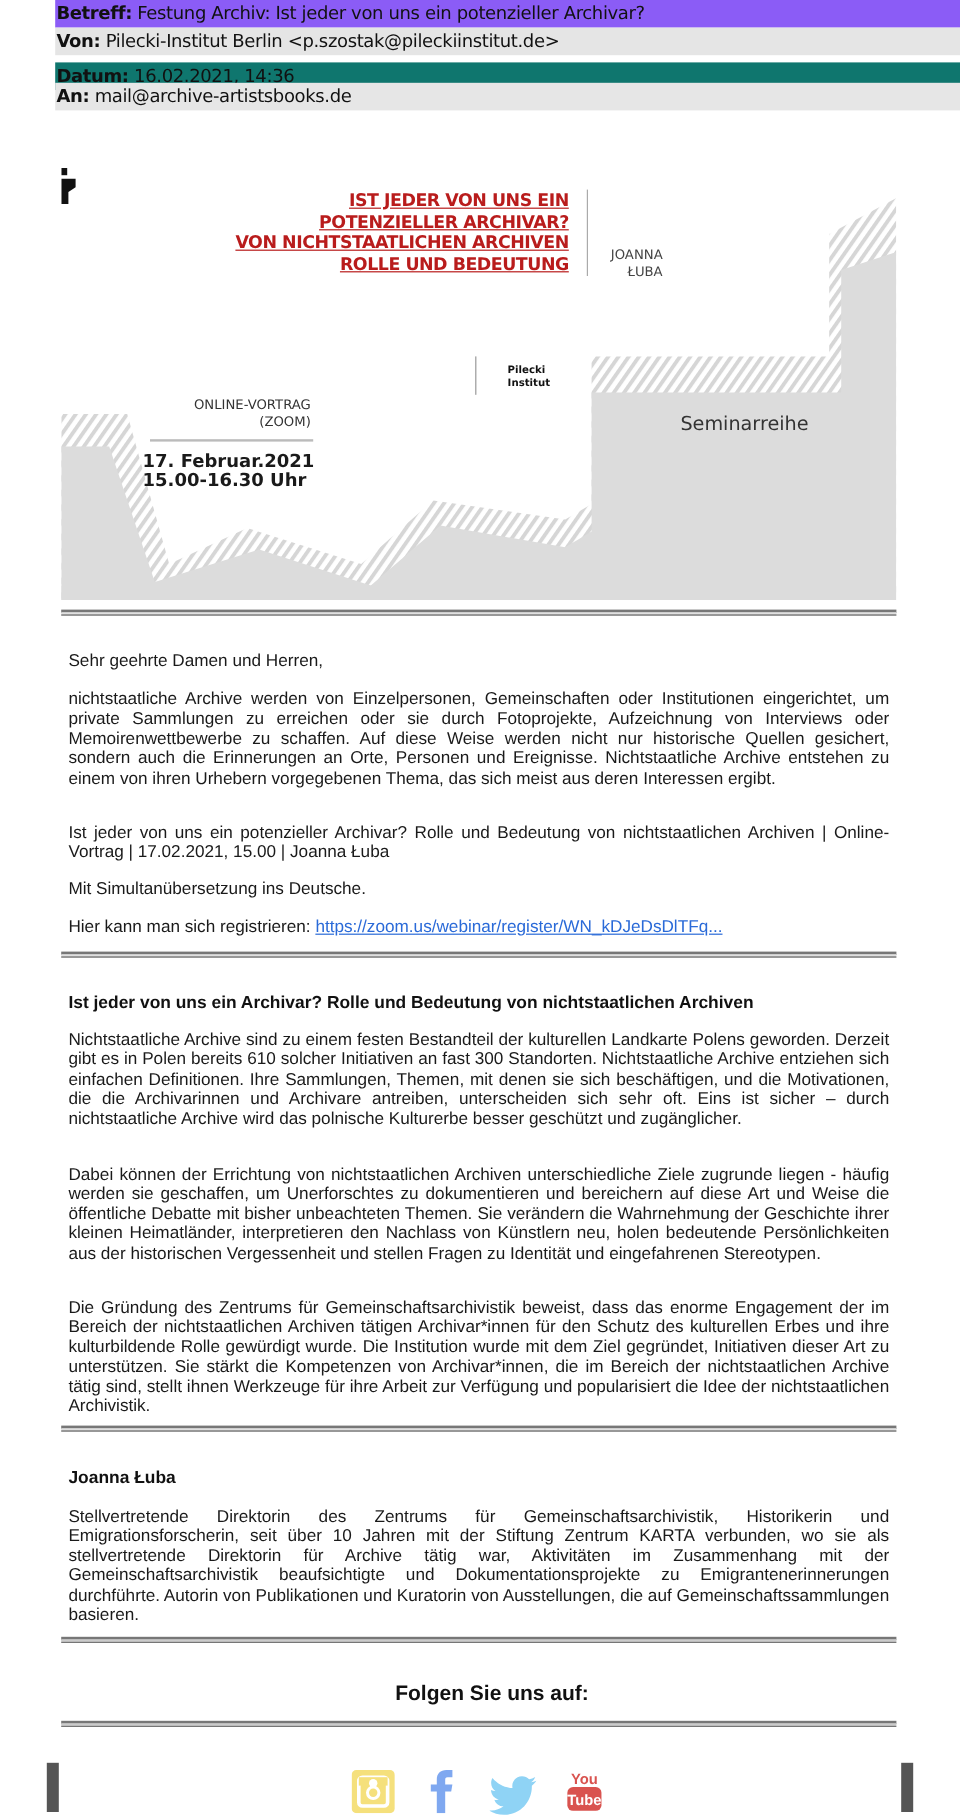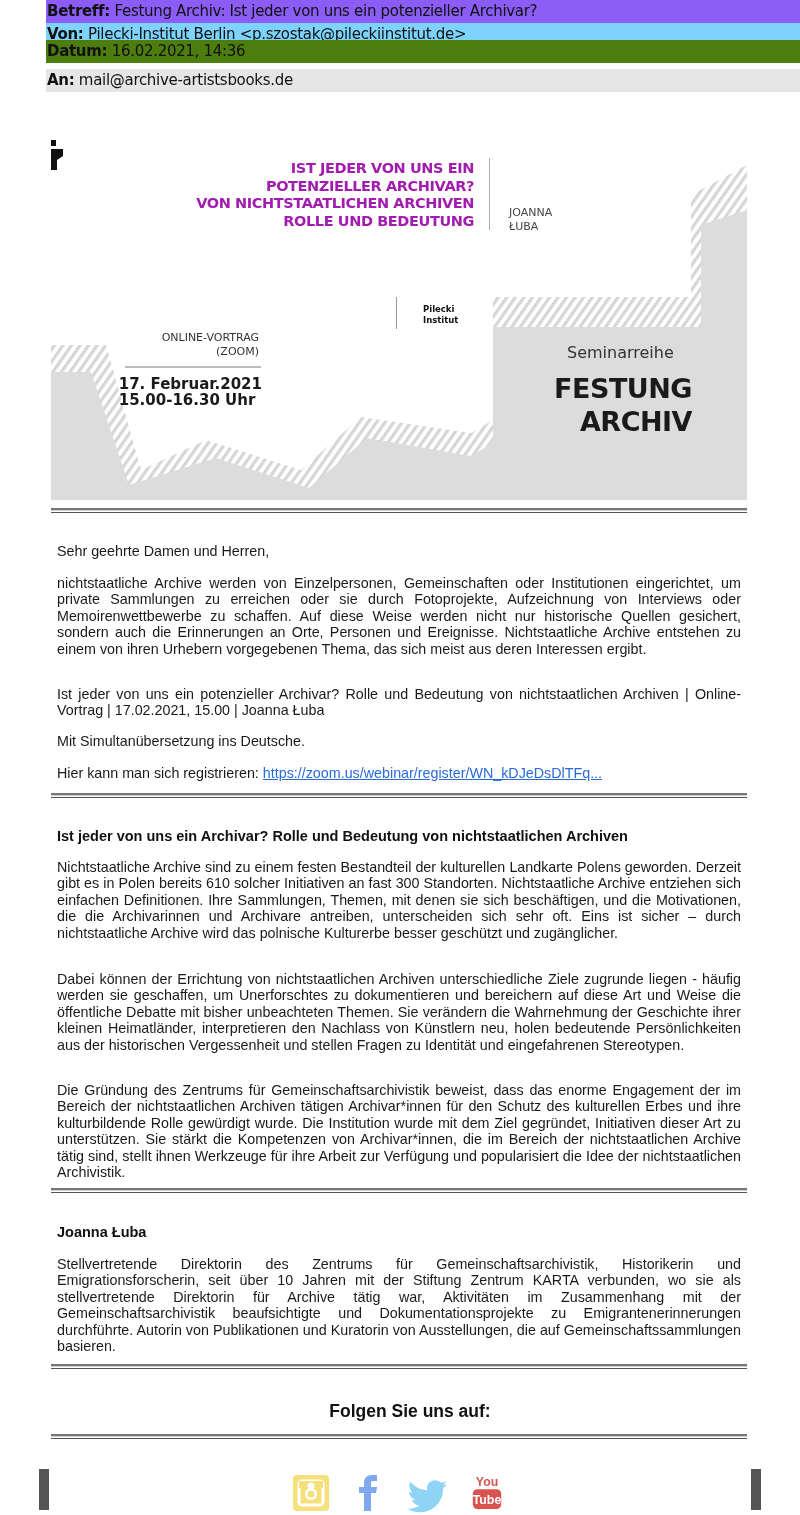--- a/index.html
+++ b/index.html
@@ -1,29 +1,29 @@
 <!DOCTYPE html>
 <html><head>
 <meta charset="utf-8">
 <style>
   html, body { margin: 0; padding: 0; background: #ffffff; }
   body { width: 800px; height: 1515px; position: relative; overflow: hidden; font-family: "Liberation Sans", sans-serif; color: #111; }
 
   .hdr { position: absolute; left: 46px; width: 754px; font-family: "DejaVu Sans", sans-serif; font-size: 15px; color: #111; height: 23px; line-height: 23px; padding-left: 1px; box-sizing: border-box; white-space: nowrap; letter-spacing: -0.3px; }
   .hdr b { font-weight: bold; }
   .hdr.r0 { top: 0; background: #8b5cf6; }
-  .hdr.r1 { top: 23px; background: #7dd3fc; }
-  .hdr.r2 { top: 40px; background: #4d7c0f; }
+  .hdr.r1 { top: 23px; background: #e5e5e5; }
+  .hdr.r2 { top: 52px; background: #0f766e; }
   .hdr.r3 { top: 69px; background: #e6e6e6; }
 
   .banner { position: absolute; left: 51px; top: 140px; width: 696px; height: 360px; background: #fff; overflow: hidden; }
   .banner svg { position: absolute; left: 0; top: 0; }
-  .b-title { position: absolute; right: 273px; top: 20px; text-align: right; font-family: "DejaVu Sans", sans-serif; font-weight: bold; font-size: 14.5px; line-height: 17.5px; color: #a21caf; letter-spacing: -0.4px; }
+  .b-title { position: absolute; right: 273px; top: 20px; text-align: right; font-family: "DejaVu Sans", sans-serif; font-weight: bold; font-size: 14.5px; line-height: 17.5px; color: #b91c1c; letter-spacing: -0.4px; text-decoration: underline; }
   .b-vline { position: absolute; left: 438px; top: 18px; width: 1px; height: 72px; background: #aaa; }
-  .b-author { position: absolute; left: 458px; top: 66px; font-family: "DejaVu Sans", sans-serif; font-size: 11px; line-height: 14px; color: #444; }
+  .b-author { position: absolute; left: 458px; top: 66px; font-family: "DejaVu Sans", sans-serif; font-size: 11px; line-height: 14px; color: #444; text-align: right; }
   .b-logo-line { position: absolute; left: 345px; top: 157px; width: 1px; height: 32px; background: #999; }
   .b-logo-mark { position: absolute; left: 357px; top: 160px; }
   .b-logo-text { position: absolute; left: 372px; top: 164px; font-family: "DejaVu Sans", sans-serif; font-weight: bold; font-size: 8.5px; line-height: 11px; color: #111; }
   .b-online { position: absolute; right: 488px; top: 191px; text-align: right; font-family: "DejaVu Sans", sans-serif; font-size: 11px; line-height: 14px; color: #333; }
   .b-sep { position: absolute; left: 74px; top: 226px; width: 136px; height: 2px; background: #bbb; }
   .b-date { position: absolute; right: 485px; top: 236px; text-align: left; font-family: "DejaVu Sans", sans-serif; font-weight: bold; font-size: 15px; line-height: 16px; color: #1a1a1a; }
   .b-series { position: absolute; left: 516px; top: 203px; font-family: "DejaVu Sans", sans-serif; font-size: 16px; color: #333; }
   .b-festung { position: absolute; right: 55px; top: 232px; text-align: right; font-family: "DejaVu Sans", sans-serif; font-weight: bold; font-size: 27px; line-height: 33px; color: #1a1a1a; letter-spacing: -0.5px; }
 
   .divider { position: absolute; left: 51px; width: 696px; height: 2px; background: #777; border-bottom: 1px solid #cfcfcf; }
@@ -82,24 +82,20 @@
   <div class="b-online">
     <div>ONLINE-VORTRAG</div>
     <div>(ZOOM)</div>
   </div>
   <div class="b-sep"></div>
   <div class="b-date">
     <div>17. Februar.2021</div>
     <div>15.00-16.30 Uhr</div>
   </div>
   <div class="b-series">Seminarreihe</div>
-  <div class="b-festung">
-    <div>FESTUNG</div>
-    <div>ARCHIV</div>
-  </div>
 </div>
 
 <div class="divider" style="top:508px;"></div>
 
 <div class="txt" style="top:543px;">Sehr geehrte Damen und Herren,</div>
 <div class="txt" style="top:575px;">nichtstaatliche Archive werden von Einzelpersonen, Gemeinschaften oder Institutionen eingerichtet, um private Sammlungen zu erreichen oder sie durch Fotoprojekte, Aufzeichnung von Interviews oder Memoirenwettbewerbe zu schaffen. Auf diese Weise werden nicht nur historische Quellen gesichert, sondern auch die Erinnerungen an Orte, Personen und Ereignisse. Nichtstaatliche Archive entstehen zu einem von ihren Urhebern vorgegebenen Thema, das sich meist aus deren Interessen ergibt.</div>
 <div class="txt" style="top:686px;">Ist jeder von uns ein potenzieller Archivar? Rolle und Bedeutung von nichtstaatlichen Archiven | Online-Vortrag | 17.02.2021, 15.00 | Joanna Łuba</div>
 <div class="txt" style="top:733px;">Mit Simultanübersetzung ins Deutsche.</div>
 <div class="txt" style="top:765px;"><span>Hier kann man sich registrieren: </span><a href="#">https://zoom.us/webinar/register/WN_kDJeDsDlTFq...</a></div>
 

